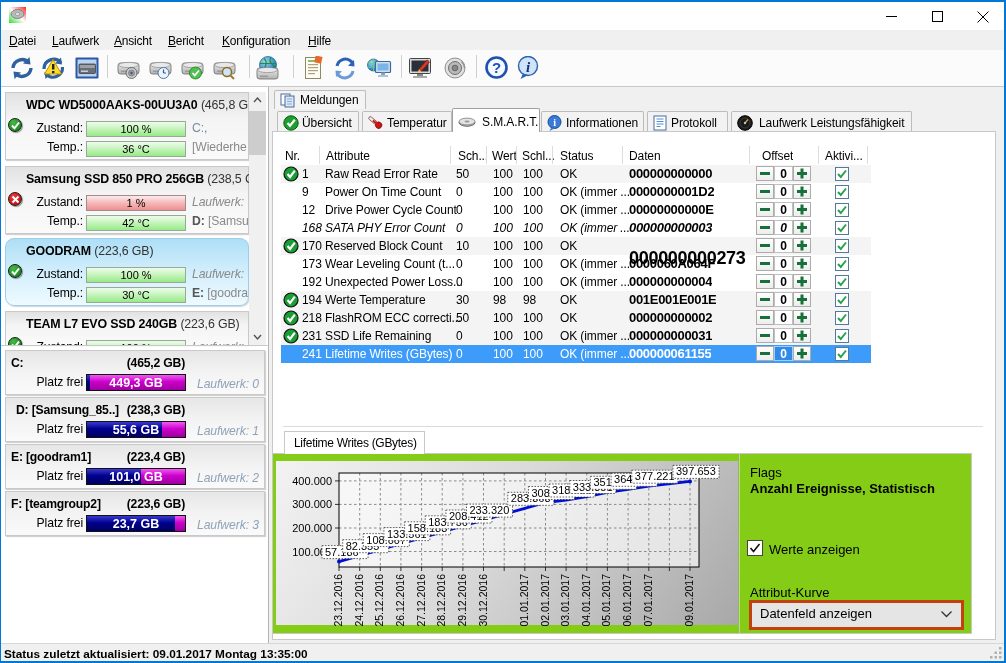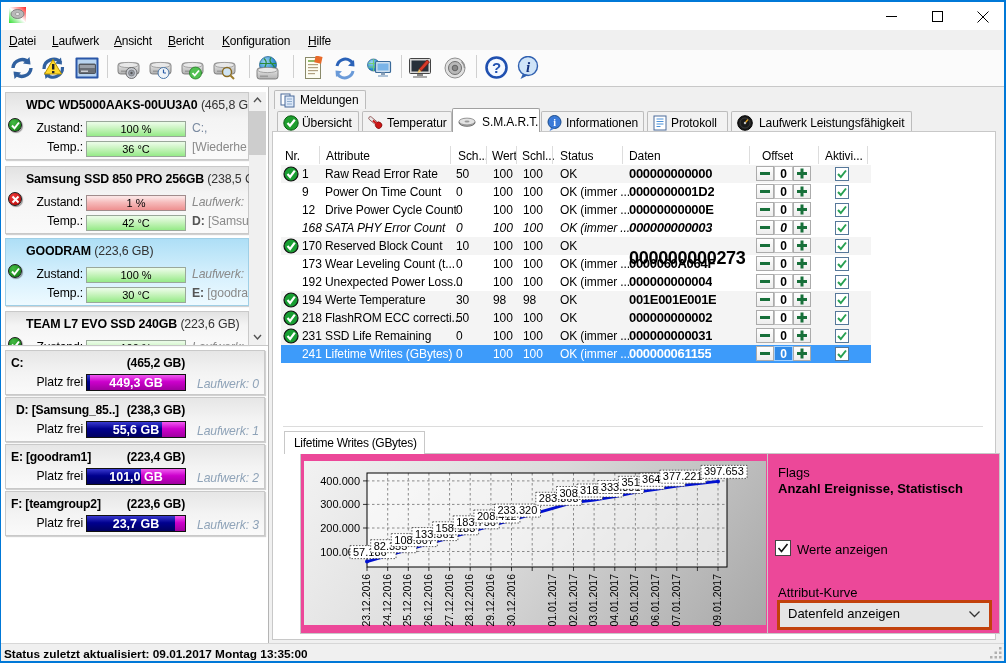--- a/index.html
+++ b/index.html
@@ -23,21 +23,21 @@
 #menubar span { position:absolute; top:4px; }
 #menubar u { text-decoration:underline; }
 
 
 #toolbar { position:absolute; left:1px; top:50px; width:1003px; height:37px; background:#fbfbfb; border-bottom:1px solid #c8c8c8; }
 .tbsep { position:absolute; top:5px; width:1px; height:23px; background:#d0d0d0; }
 
 
 #leftpanel { position:absolute; left:1px; top:87px; width:268px; height:556px; background:#fff; border-right:1px solid #b4b4b4; z-index:1; }
 .dentry { position:absolute; left:4px; width:244px; height:68px; background:linear-gradient(180deg,#e2e2e2,#f4f4f4 40%,#fafafa); border:1px solid #c9c9c9; box-shadow:1px 1px 1px rgba(0,0,0,0.18); }
-.dentry.sel { background:linear-gradient(180deg,#aedff6,#d6f0fd 55%,#eefaff); border-color:#9fcfe6; }
+.dentry.sel { background:linear-gradient(180deg,#aedff6,#d6f0fd 55%,#eefaff); border-color:#9fcfe6;border-radius:9px; }
 .dhead { position:absolute; left:20px; top:5px; width:223px; text-align:left; font-size:12.4px; letter-spacing:-0.15px; white-space:nowrap; overflow:hidden; }
 .circicon { position:absolute; left:2px; width:14px; height:14px; border-radius:50%; }
 .dlabel { position:absolute; left:0; width:77px; text-align:right; font-size:12.2px; letter-spacing:-0.1px; }
 .dbar { position:absolute; left:80px; width:100px; height:16px; border:1px solid #9aa89a; text-align:center; font-size:11px; line-height:15px; }
 .gbar { background:linear-gradient(180deg,#e8fbe4 8%,#c9f4bf 45%,#96ea88); }
 .rbar { background:linear-gradient(180deg,#fbe4e4 8%,#f6bcbc 45%,#ee9090); border-color:#a08c8c; }
 .dright { position:absolute; left:186px; font-size:12.2px; letter-spacing:-0.1px; color:#8a8a8a; white-space:nowrap; }
 .dright i { font-style:italic; }
 .pentry { position:absolute; left:4px; width:260px; height:45px; background:linear-gradient(180deg,#e6e6e6,#f3f3f3 50%,#fafafa); border:1px solid #c9c9c9; box-shadow:1px 1px 1px rgba(0,0,0,0.18); }
 .phead { position:absolute; top:5px; font-size:12.2px; letter-spacing:-0.2px;font-weight:bold; }
@@ -58,21 +58,21 @@
 
 
 #smarttable { position:absolute; left:281px; top:143px; width:590px; font-size:12px; letter-spacing:-0.1px; }
 .throw { position:absolute; left:0; width:590px; height:18px; }
 .tcell { position:absolute; top:2px; white-space:nowrap; overflow:hidden; }
 .obtn { position:absolute; width:18px; height:15px; top:1px; background:linear-gradient(180deg,#fefefe,#ededed); border:1px solid #ababab; }
 .zerobox { position:absolute; left:18px; width:19px; height:15px; top:1px; background:#fff; border:1px solid #c0c0c0; text-align:center; line-height:14px; font-weight:bold; font-size:12px; }
 .chk { position:absolute; width:14px; height:14px; top:2px; background:#fff; border:1px solid #56789a; }
 
 
-#botpanel { position:absolute; left:300px; top:453px; width:700px; height:181px; border:1px solid #c8c8c8; background:#ec4899; }
+#botpanel { position:absolute; left:272px; top:453px; width:700px; height:181px; border:1px solid #c8c8c8; background:#84cc16; }
 #bottab { position:absolute; left:284px; top:431px; width:141px; height:23px; background:#fff; border:1px solid #c8c8c8; border-bottom:none; z-index:2; }
 #chartarea { position:absolute; left:3px; top:7px; width:462px; height:164px; background:linear-gradient(125deg,#f2f2f2,#dadada 45%,#a8a8a8); }
 
 
 #statusbar { position:absolute; left:1px; top:643px; width:1003px; height:18px; background:#f0f0f0; border-top:1px solid #d7d7d7; font-weight:bold; font-size:11.8px; }
 </style>
 </head>
 <body>
 <div id="win">
 <div id="btop"></div>

